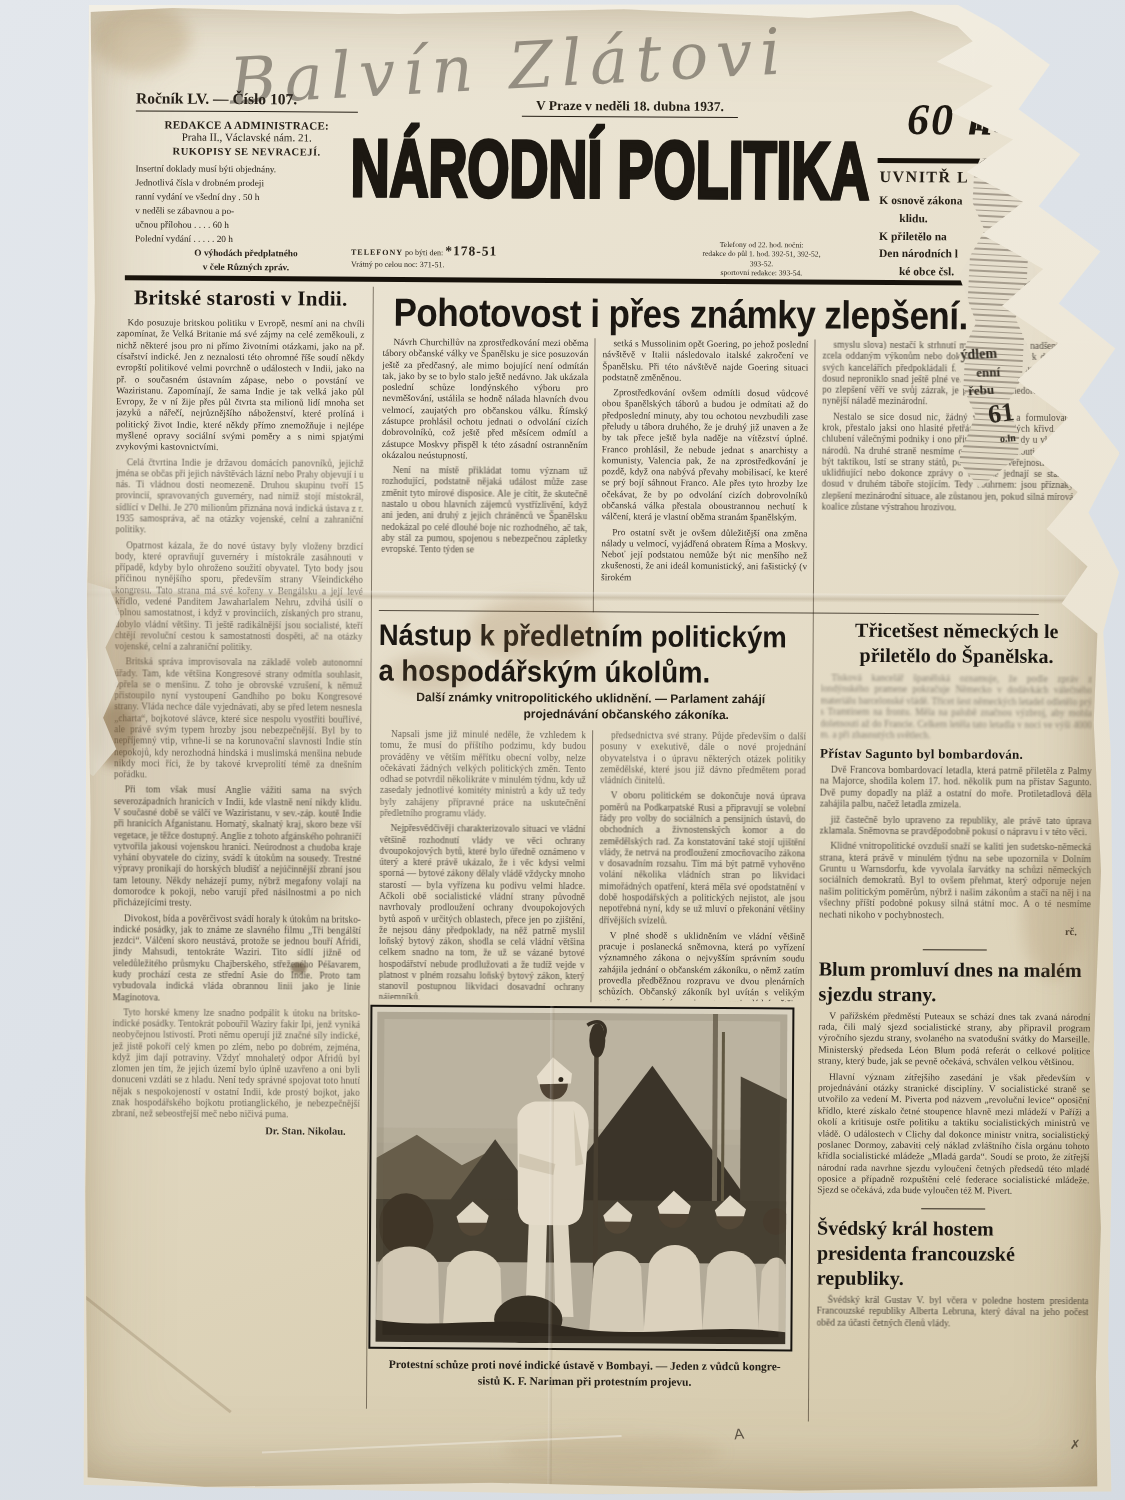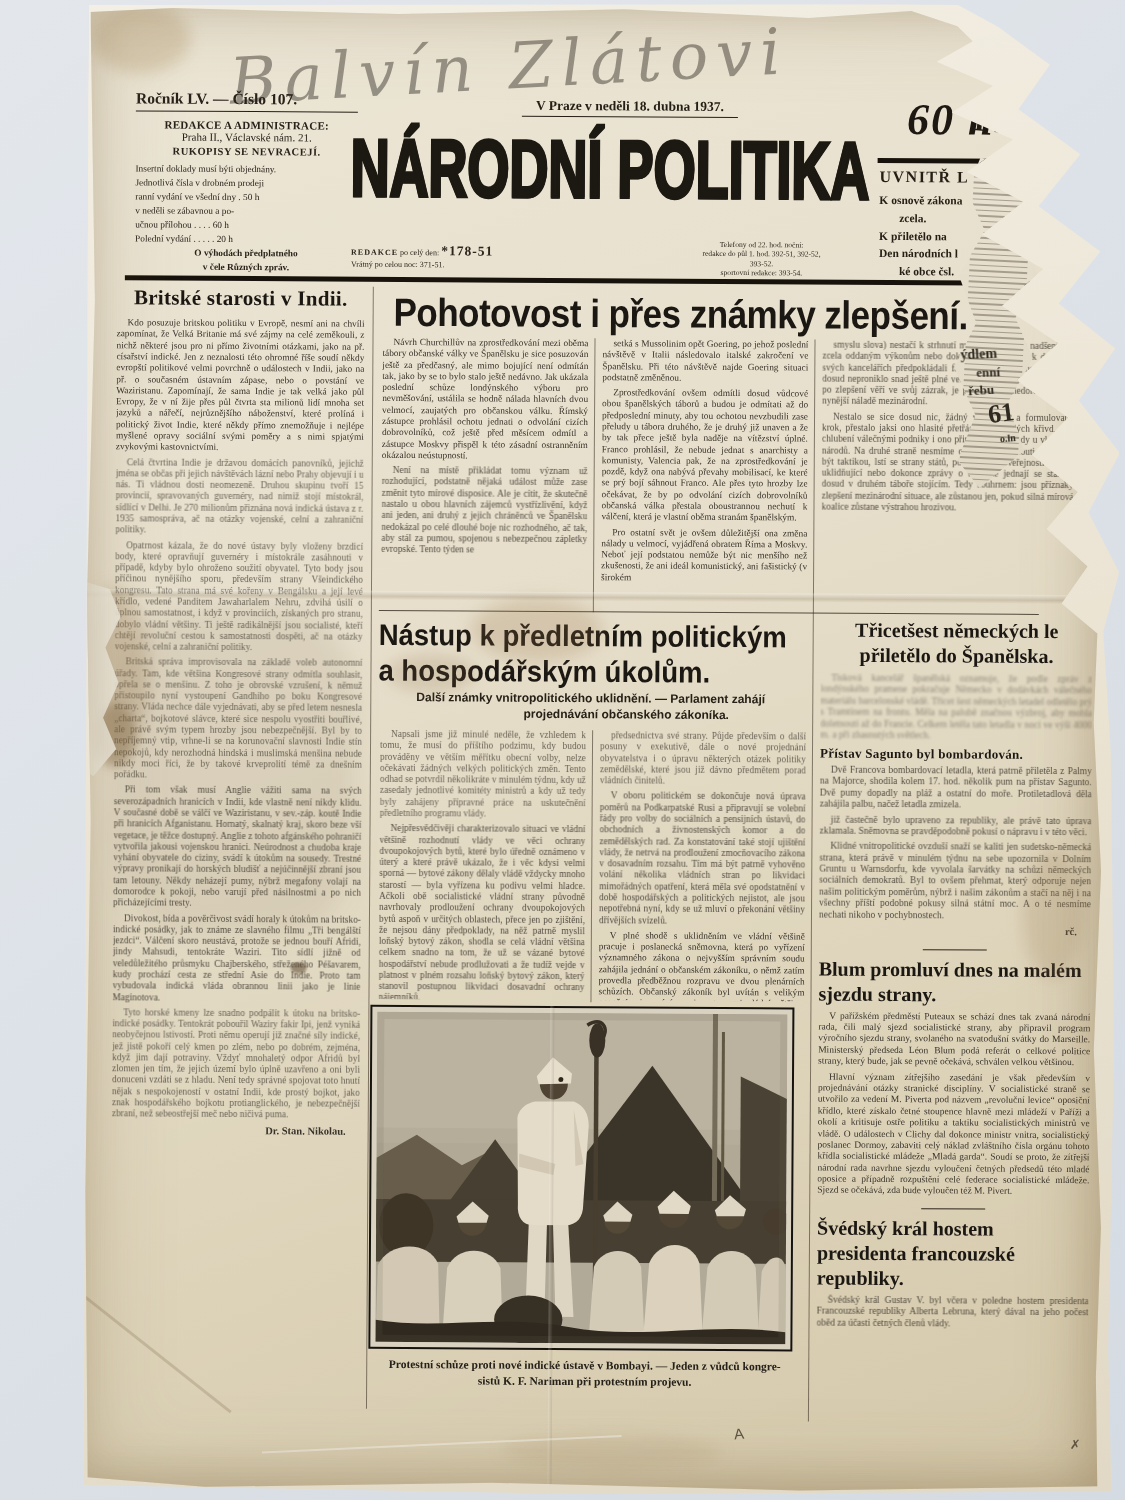--- a/index.html
+++ b/index.html
@@ -143,40 +143,40 @@
         </div>
       </div>
 
       <div class="abs mh-date">
         <span class="dl">V Praze v neděli 18. dubna 1937.</span>
       </div>
 
       <div class="abs mh-title">NÁRODNÍ POLITIKA</div>
 
       <div class="abs tel-left">
-        <span class="tel-lbl">REDAKCE</span>
-        <span>po celý den:</span>
+        <span class="tel-lbl">TELEFONY</span>
+        <span>po býti den:</span>
         <span class="tel-num">*178-51</span>
         <div>Vrátný po celou noc: 371-51.</div>
       </div>
 
       <div class="abs tel-right">
         <div>Telefony od 22. hod. noční:</div>
         <div>redakce do půl 1. hod. 392-51, 392-52,</div>
         <div>393-52.</div>
         <div>sportovní redakce: 393-54.</div>
       </div>
 
       <div class="abs mh-price">60 h</div>
       <div class="abs mh-price-rule"></div>
 
       <div class="abs uvnitr">
         <div class="uvnitr-label">UVNITŘ L</div>
         <div class="uvnitr-line">K osnově zákona</div>
-        <div class="uvnitr-line ind">zcela.</div>
+        <div class="uvnitr-line ind">klidu.</div>
         <div class="uvnitr-line">K přiletělo na</div>
         <div class="uvnitr-line">Den národních l</div>
         <div class="uvnitr-line ind">ké obce čsl.</div>
       </div>
 
       <div class="abs master-rule"></div>
 
       <div class="vrule" style="left:284px;top:282px;height:1122px;"></div>
       <div class="vrule" style="left:506px;top:332px;height:274px;"></div>
       <div class="vrule" style="left:506px;top:724px;height:272px;"></div>

